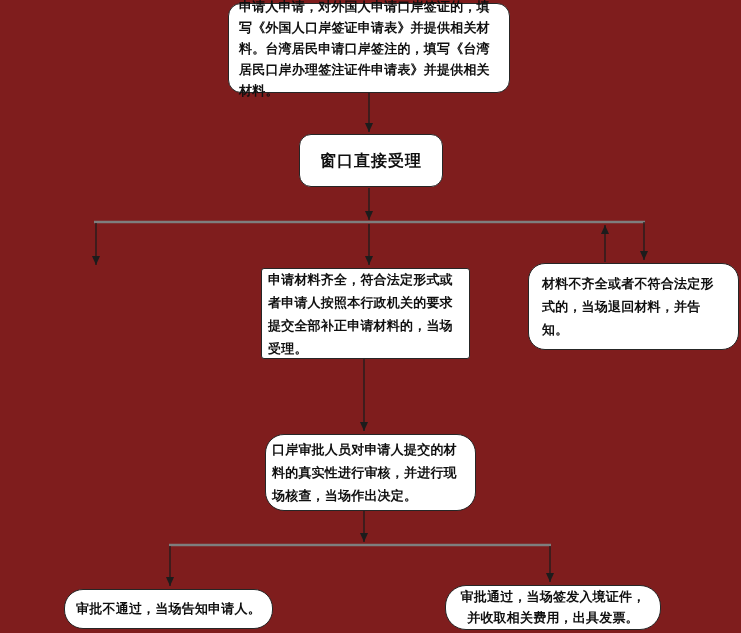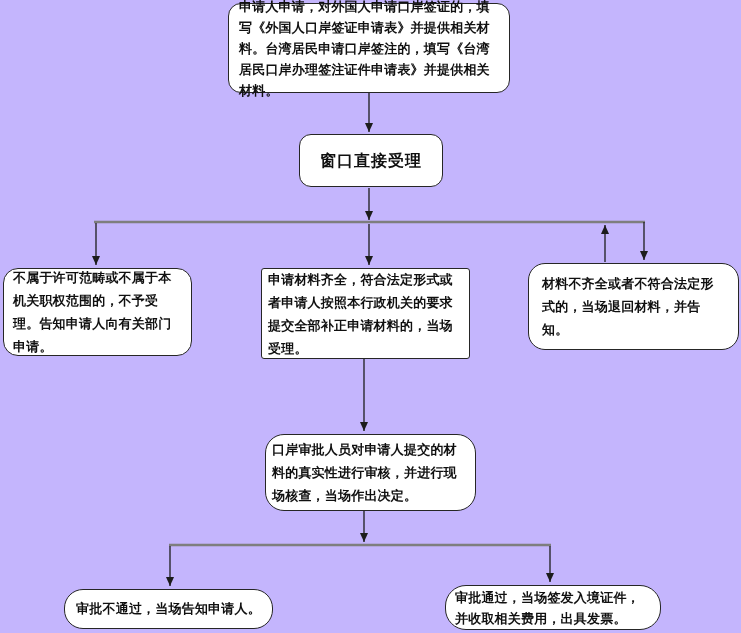--- a/index.html
+++ b/index.html
@@ -5,21 +5,21 @@
   html, body {
     margin: 0;
     padding: 0;
     background: #ffffff;
     font-family: "Liberation Sans", sans-serif;
   }
   .canvas {
     position: relative;
     width: 741px;
     height: 633px;
-    background: #c4b5fd;
+    background: #7f1d1d;
     overflow: hidden;
   }
   svg.wires {
     position: absolute;
     left: 0;
     top: 0;
     width: 741px;
     height: 633px;
   }
   .wire {
@@ -51,21 +51,21 @@
   .n-start   { left: 228px; top: 3px;   width: 282px; height: 90px; border-radius: 13px; padding: 0 10px; line-height: 21px; }
   .n-window  { left: 299px; top: 134px; width: 144px; height: 53px; border-radius: 12px;
                justify-content: center; text-align: center; font-size: 16px; letter-spacing: 1px; }
   .n-reject  { left: 3px;   top: 268px; width: 189px; height: 88px; border-radius: 15px; padding: 0 9px;  line-height: 23px; }
   .n-accept  { left: 261px; top: 268px; width: 209px; height: 91px; border-radius: 3px; padding: 0 6px;  line-height: 23px; }
   .n-return  { left: 528px; top: 263px; width: 211px; height: 87px; border-radius: 17px; padding: 16px 13px; line-height: 23px; }
   .n-review  { left: 265px; top: 434px; width: 211px; height: 77px; border-radius: 19px; padding: 0 6px;  line-height: 23px; }
   .n-fail    { left: 64px;  top: 589px; width: 209px; height: 40px; border-radius: 19px; padding: 12px 8px;
                text-align: center; justify-content: center; }
   .n-pass    { left: 445px; top: 585px; width: 216px; height: 45px; border-radius: 21px; padding: 0 9px;
-               line-height: 21px; }
+               text-align: center; line-height: 21px; font-family: Liberation Mono, monospace; }
 </style>
 </head>
 <body>
 
 <div class="canvas">
 
   <svg class="wires" viewBox="0 0 741 633">
     <defs>
       <marker id="ah" markerUnits="userSpaceOnUse" markerWidth="10" markerHeight="9" refX="9" refY="4" orient="auto">
         <path d="M0,0 L9,4 L0,8 Z" fill="#1c1c1c"></path>
@@ -88,23 +88,20 @@
   </svg>
 
   <div class="node n-start">
     <span class="txt">申请人申请，对外国人申请口岸签证的，填写《外国人口岸签证申请表》并提供相关材料。台湾居民申请口岸签注的，填写《台湾居民口岸办理签注证件申请表》并提供相关材料。</span>
   </div>
 
   <div class="node n-window">
     <span class="txt">窗口直接受理</span>
   </div>
 
-  <div class="node n-reject">
-    <span class="txt">不属于许可范畴或不属于本机关职权范围的，不予受理。告知申请人向有关部门申请。</span>
-  </div>
 
   <div class="node n-accept">
     <span class="txt">申请材料齐全，符合法定形式或者申请人按照本行政机关的要求提交全部补正申请材料的，当场受理。</span>
   </div>
 
   <div class="node n-return">
     <span class="txt">材料不齐全或者不符合法定形式的，当场退回材料，并告知。</span>
   </div>
 
   <div class="node n-review">

